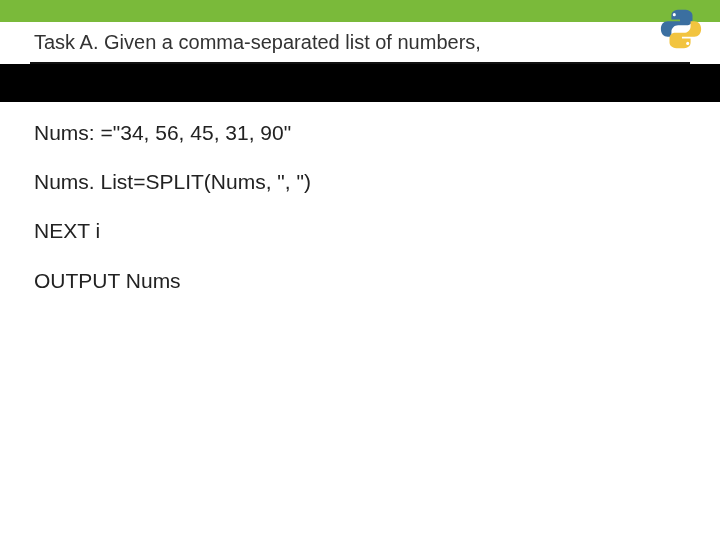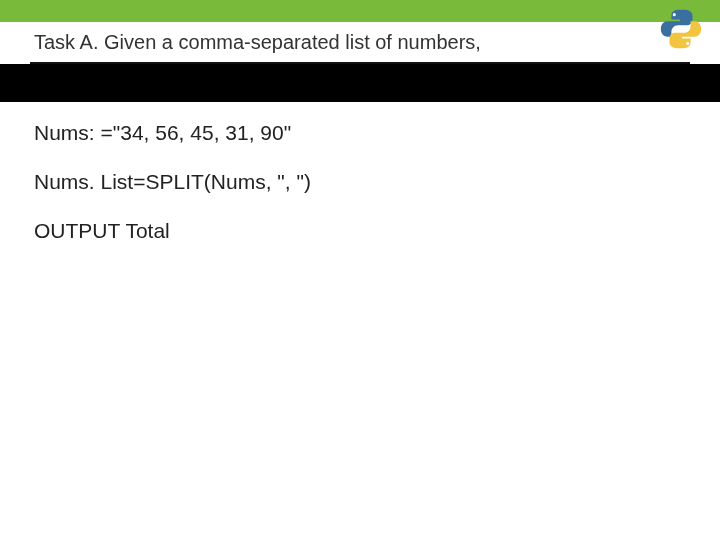--- a/index.html
+++ b/index.html
@@ -75,14 +75,15 @@
   </svg>
 </div>
 
 <div class="title-block">Task A. Given a comma-separated list of numbers,</div>
 <div class="title-underline"></div>
 <div class="black-band"></div>
 
 <div class="code-area">
   <p>Nums: ="34, 56, 45, 31, 90"</p>
   <p>Nums. List=SPLIT(Nums, ", ")</p>
-  <p>OUTPUT Total</p>
+  <p>NEXT i</p>
+  <p>OUTPUT Nums</p>
 </div>
 
 </body></html>

